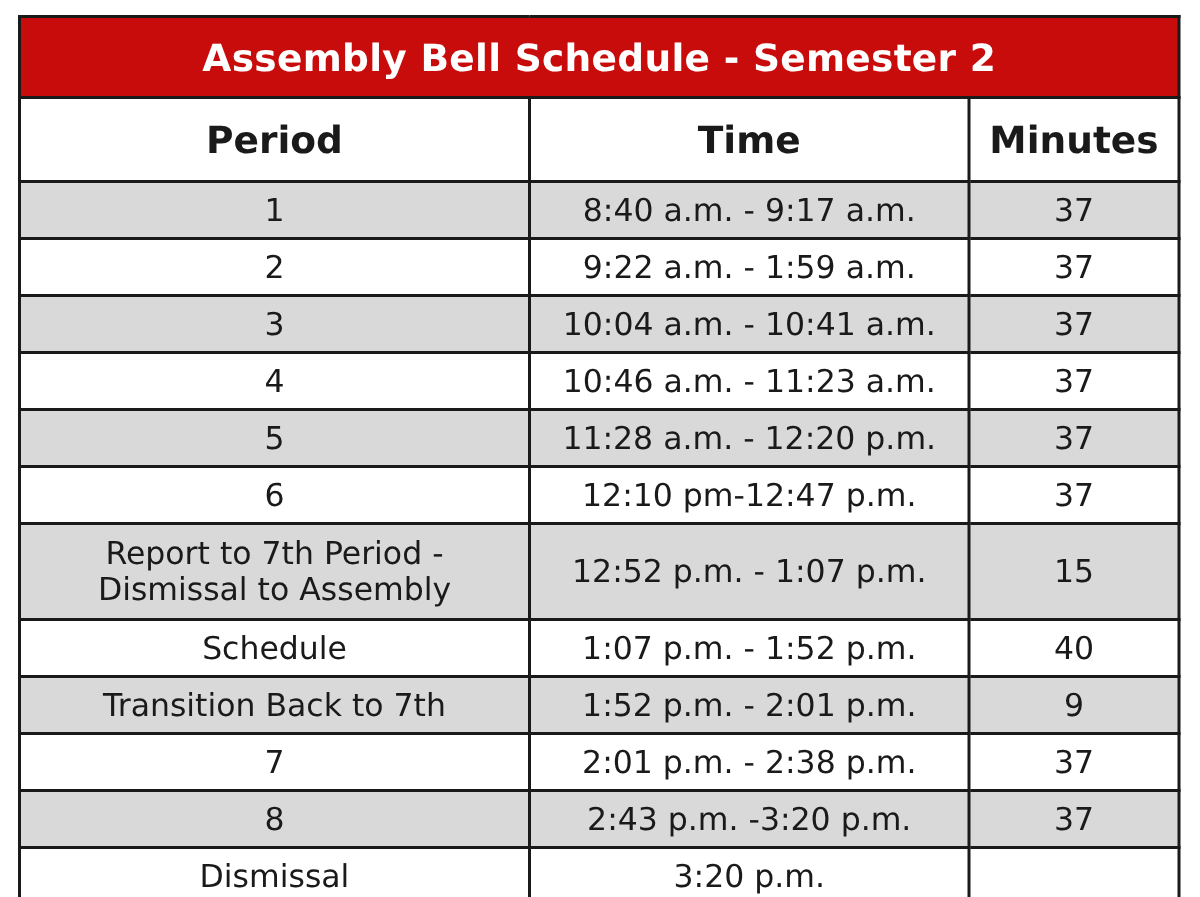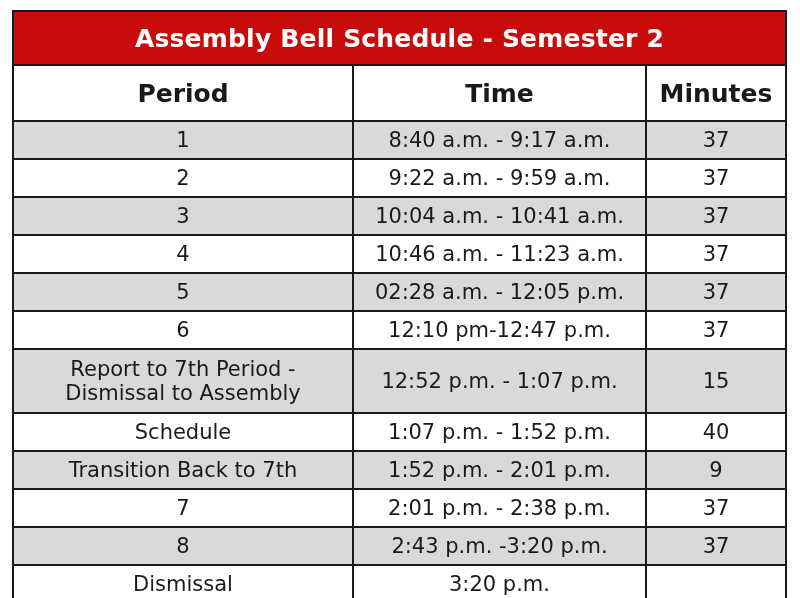--- a/index.html
+++ b/index.html
@@ -100,36 +100,36 @@
         <td>Minutes</td>
       </tr>
 
       <tr class="data-row shaded">
         <td>1</td>
         <td>8:40 a.m. - 9:17 a.m.</td>
         <td>37</td>
       </tr>
       <tr class="data-row plain">
         <td>2</td>
-        <td>9:22 a.m. - 9:59 a.m.</td>
+        <td>9:22 a.m. - 1:59 a.m.</td>
         <td>37</td>
       </tr>
       <tr class="data-row shaded">
         <td>3</td>
         <td>10:04 a.m. - 10:41 a.m.</td>
         <td>37</td>
       </tr>
       <tr class="data-row plain">
         <td>4</td>
         <td>10:46 a.m. - 11:23 a.m.</td>
         <td>37</td>
       </tr>
       <tr class="data-row shaded">
         <td>5</td>
-        <td>02:28 a.m. - 12:05 p.m.</td>
+        <td>11:28 a.m. - 12:20 p.m.</td>
         <td>37</td>
       </tr>
       <tr class="data-row plain">
         <td>6</td>
         <td>12:10 pm-12:47 p.m.</td>
         <td>37</td>
       </tr>
 
       <tr class="data-row shaded tall">
         <td>

